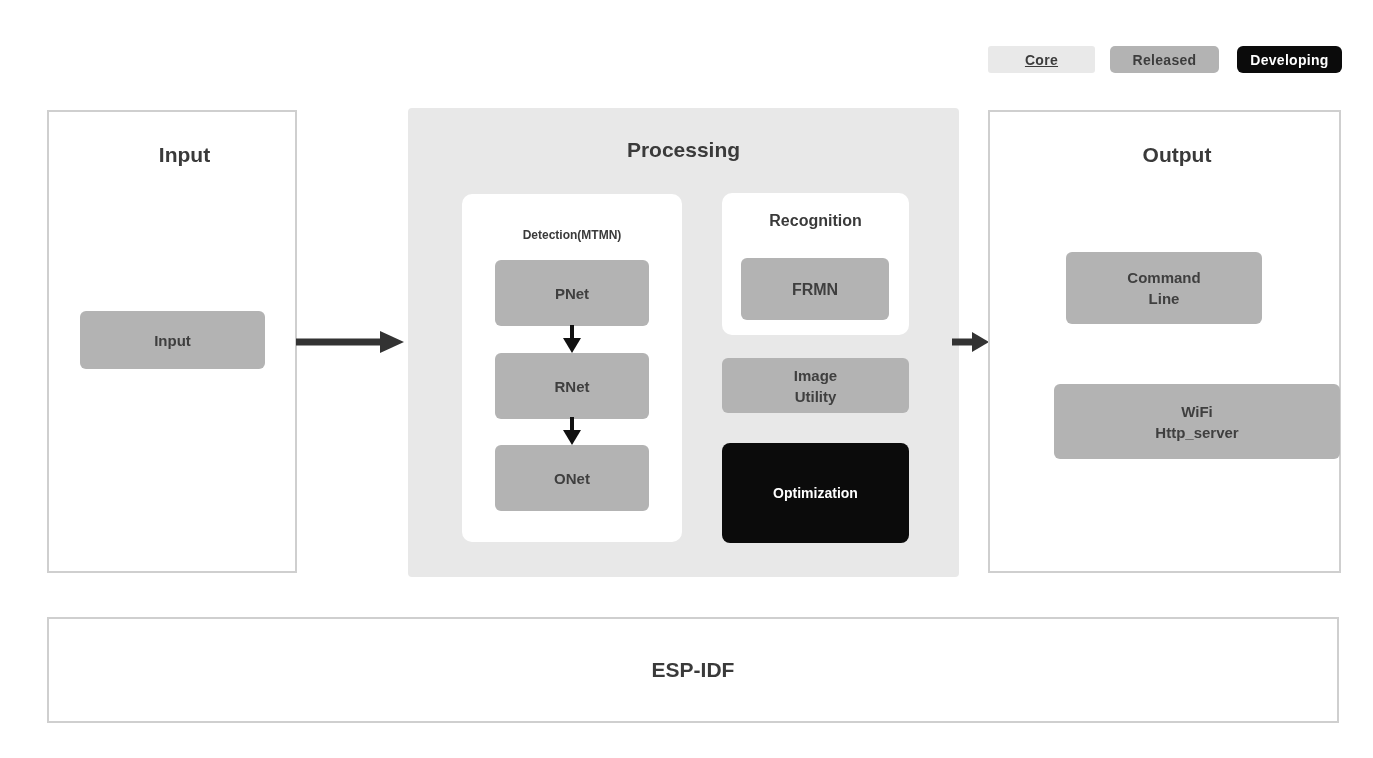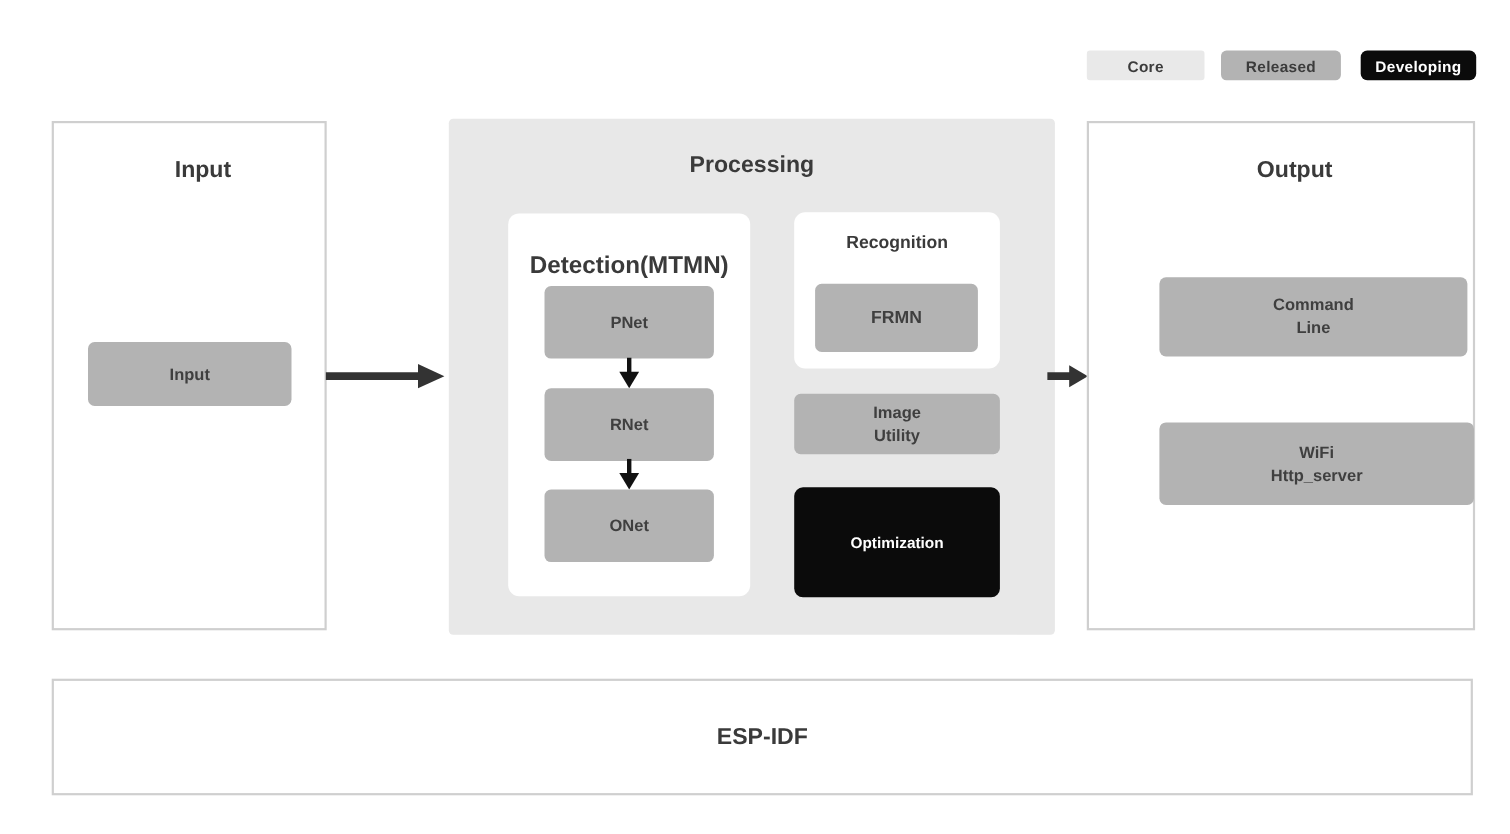--- a/index.html
+++ b/index.html
@@ -6,56 +6,56 @@
   .canvas{
     position:relative;width:1373px;height:758px;background:#ffffff;overflow:hidden;
     font-family:"Liberation Sans","DejaVu Sans",sans-serif;
     -webkit-font-smoothing:antialiased;
   }
   
   .legend-item{
     position:absolute;top:46px;height:27px;display:flex;align-items:center;justify-content:center;
     font-size:14px;font-weight:bold;color:#3c3c3c;letter-spacing:.3px;border-radius:3px;
   }
-  .legend-core{left:988px;width:107px;background:#e9e9e9;}
+  .legend-core{left:988px;width:107px;background:#e9e9e9;text-decoration:underline;}
   .legend-released{left:1110px;width:109px;background:#b3b3b3;border-radius:5px;}
   .legend-developing{left:1237px;width:105px;background:#0b0b0b;color:#ffffff;border-radius:6px;}
   
   .panel{position:absolute;background:#ffffff;border:2px solid #cfcfcf;box-sizing:border-box;}
   .panel-input{left:47px;top:110px;width:250px;height:463px;}
   .panel-output{left:988px;top:110px;width:353px;height:463px;}
   .panel-foundation{left:47px;top:617px;width:1292px;height:106px;display:flex;align-items:center;justify-content:center;}
   .panel-title{display:block;text-align:center;padding-top:31px;font-size:21px;font-weight:bold;color:#3a3a3a;padding-left:25px;}
   .foundation-title{font-size:21px;font-weight:bold;color:#3a3a3a;}
   
   .panel-processing{position:absolute;left:408px;top:108px;width:551px;height:469px;background:#e8e8e8;border-radius:4px;}
   .processing-title{display:block;text-align:center;padding-top:30px;font-size:21px;font-weight:bold;color:#3a3a3a;}
   .subcard{position:absolute;background:#ffffff;border-radius:10px;}
   .card-detection{left:54px;top:86px;width:220px;height:348px;}
   .card-recognition{left:314px;top:85px;width:187px;height:142px;}
   .subcard-title{display:block;text-align:center;font-weight:bold;color:#3a3a3a;}
-  .detection-title{padding-top:34px;font-size:22px;}
+  .detection-title{padding-top:34px;font-size:12px;}
   .recognition-title{padding-top:19px;font-size:16px;}
   
   .node{
     position:absolute;background:#b3b3b3;border-radius:6px;color:#3f3f3f;font-weight:bold;
     display:flex;flex-direction:column;align-items:center;justify-content:center;
     text-align:center;font-size:15px;line-height:21px;
   }
   .node-camera{left:31px;top:199px;width:185px;height:58px;}
   .node-pnet{left:33px;top:66px;width:154px;height:66px;}
   .node-rnet{left:33px;top:159px;width:154px;height:66px;}
   .node-onet{left:33px;top:251px;width:154px;height:66px;align-items:center;}
   .node-frmn{left:19px;top:65px;width:148px;height:62px;font-size:16px;}
   .node-image-utility{left:314px;top:250px;width:187px;height:55px;}
   .node-optimization{
     left:314px;top:335px;width:187px;height:100px;background:#0b0b0b;color:#ffffff;
     font-size:14px;border-radius:8px;
   }
-  .node-command{left:64px;top:140px;width:280px;height:72px;}
+  .node-command{left:76px;top:140px;width:196px;height:72px;}
   .node-wifi{left:64px;top:272px;width:286px;height:75px;}
   
   .arrow{position:absolute;line-height:0;}
   .arrow-in{left:296px;top:328px;}
   .arrow-out{left:952px;top:329px;}
   .arrow-down-1{left:98px;top:131px;}
   .arrow-down-2{left:98px;top:223px;}
 </style>
 </head>
 <body>

